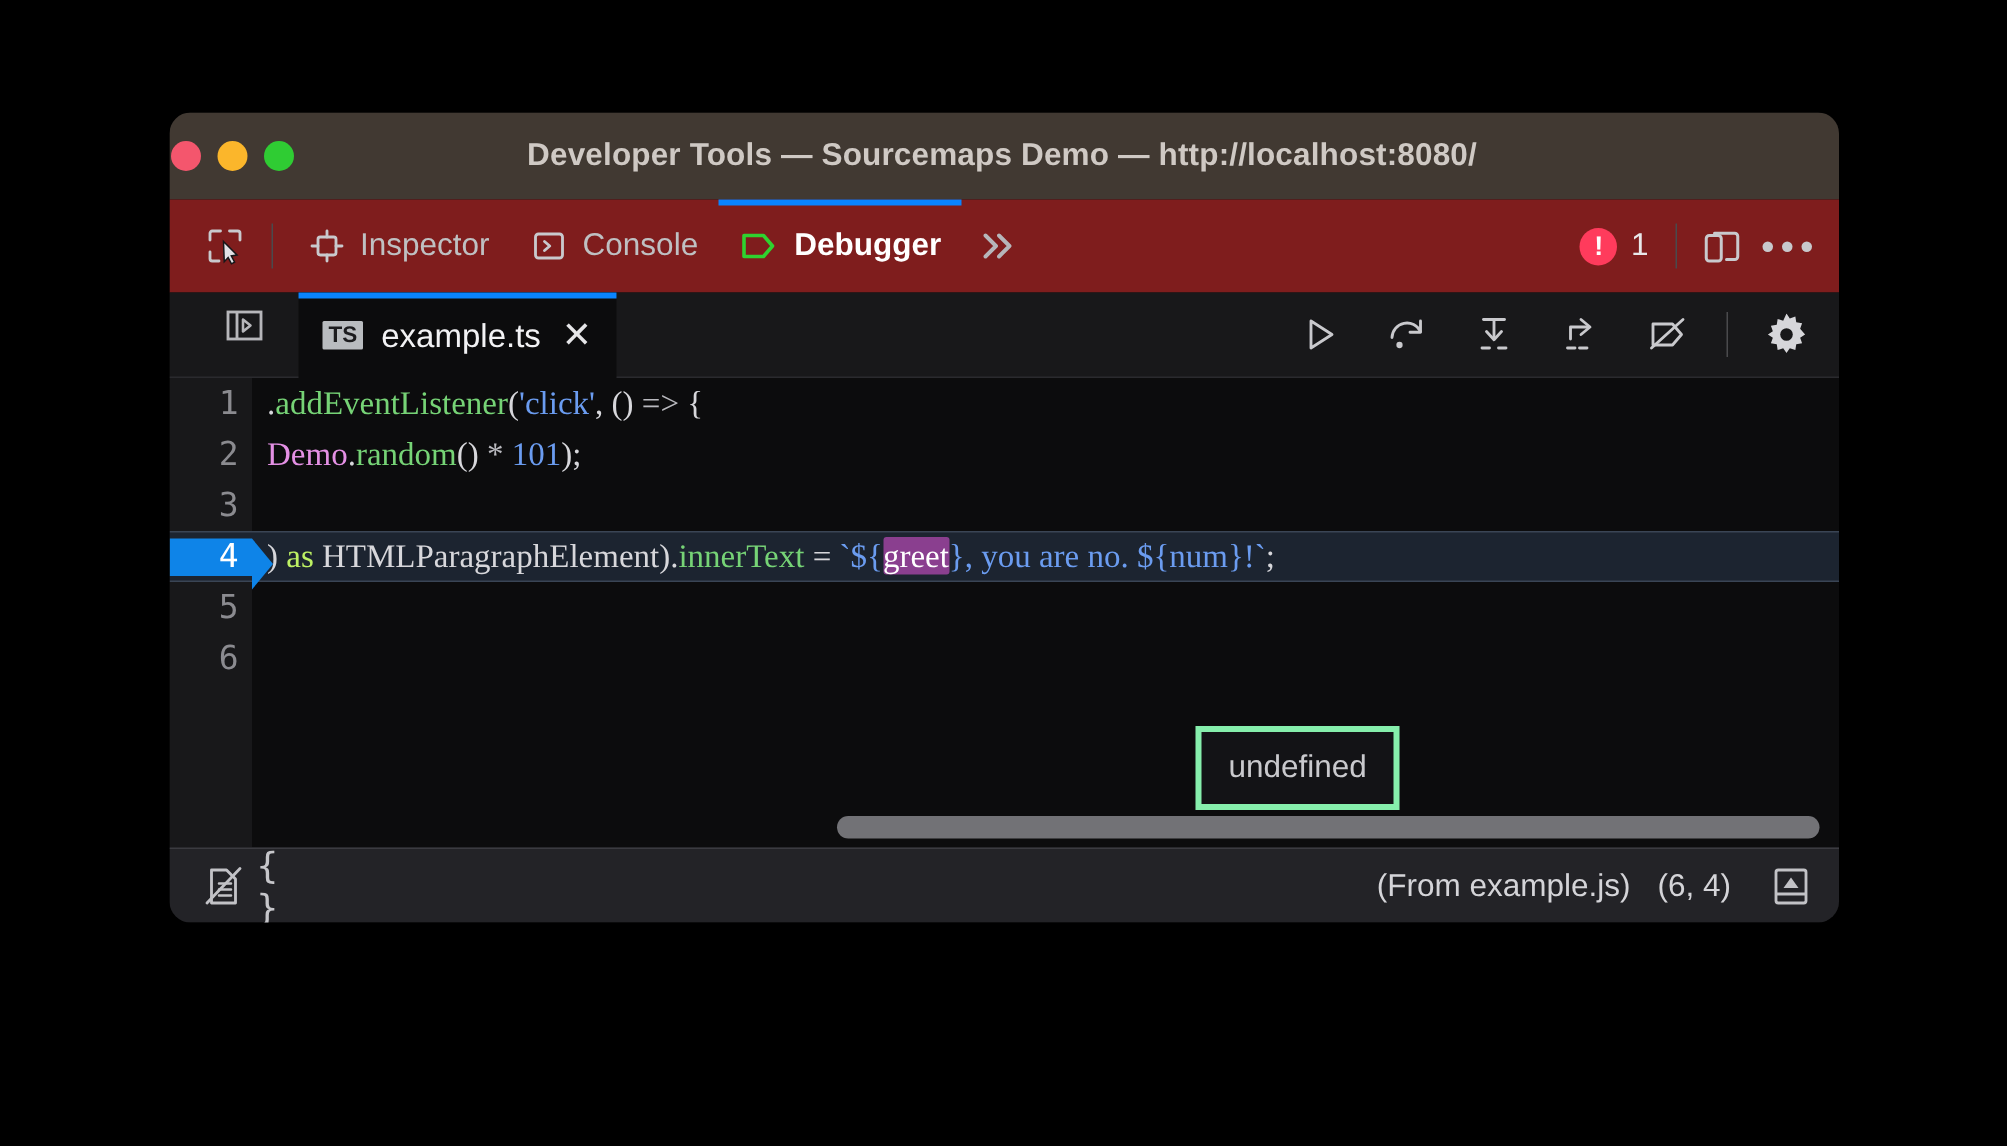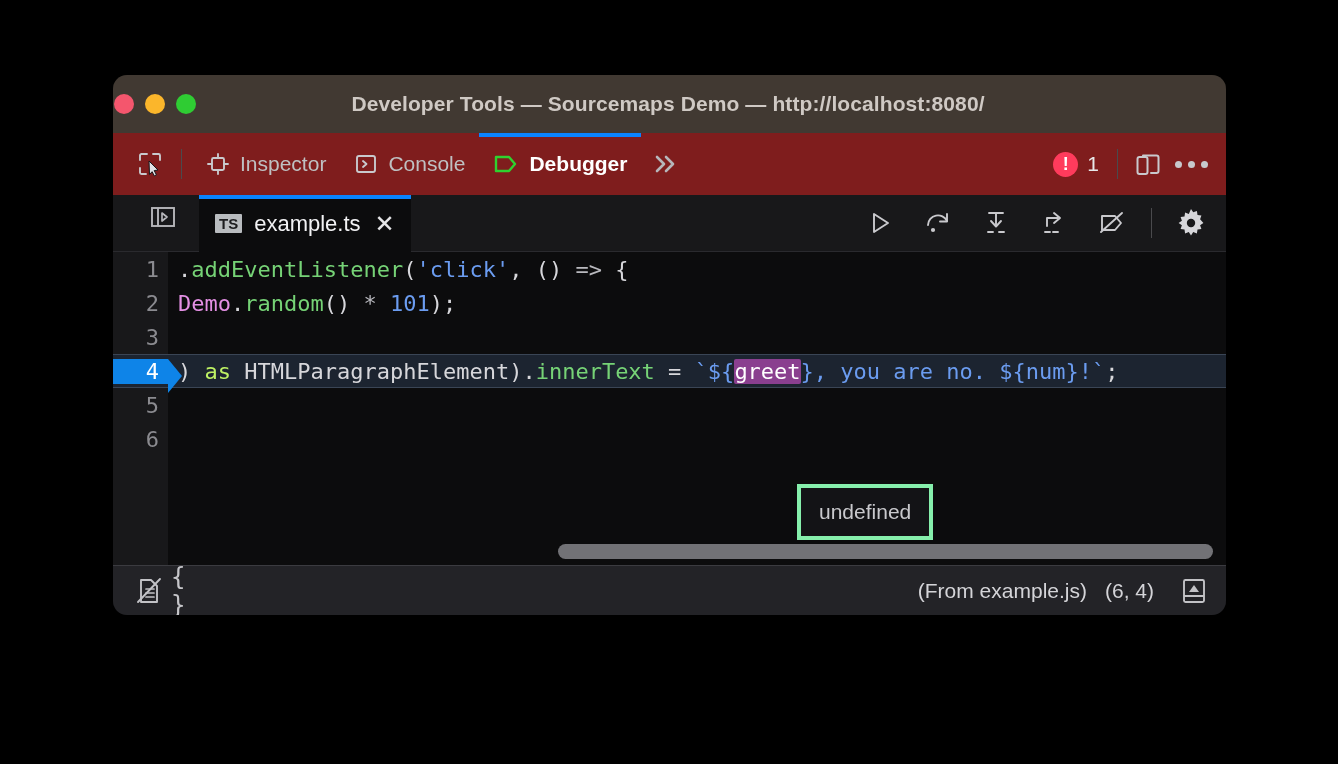--- a/index.html
+++ b/index.html
@@ -245,20 +245,21 @@
     font-family: "DejaVu Sans Mono", monospace;
     font-size: 22px;
     flex: 0 0 auto;
     z-index: 2;
   }
   .code {
     padding-left: 10px;
     white-space: pre;
     color: #d7d7db;
     flex: 1 1 auto;
+    font-family: Liberation Serif, serif;
   }
   
   .line.current {
     background: #1c2430;
     border-top: 1px solid #3a4555;
     border-bottom: 1px solid #3a4555;
   }
   .line.current .lineno {
     color: #ffffff;
     background: #0e84e8;

